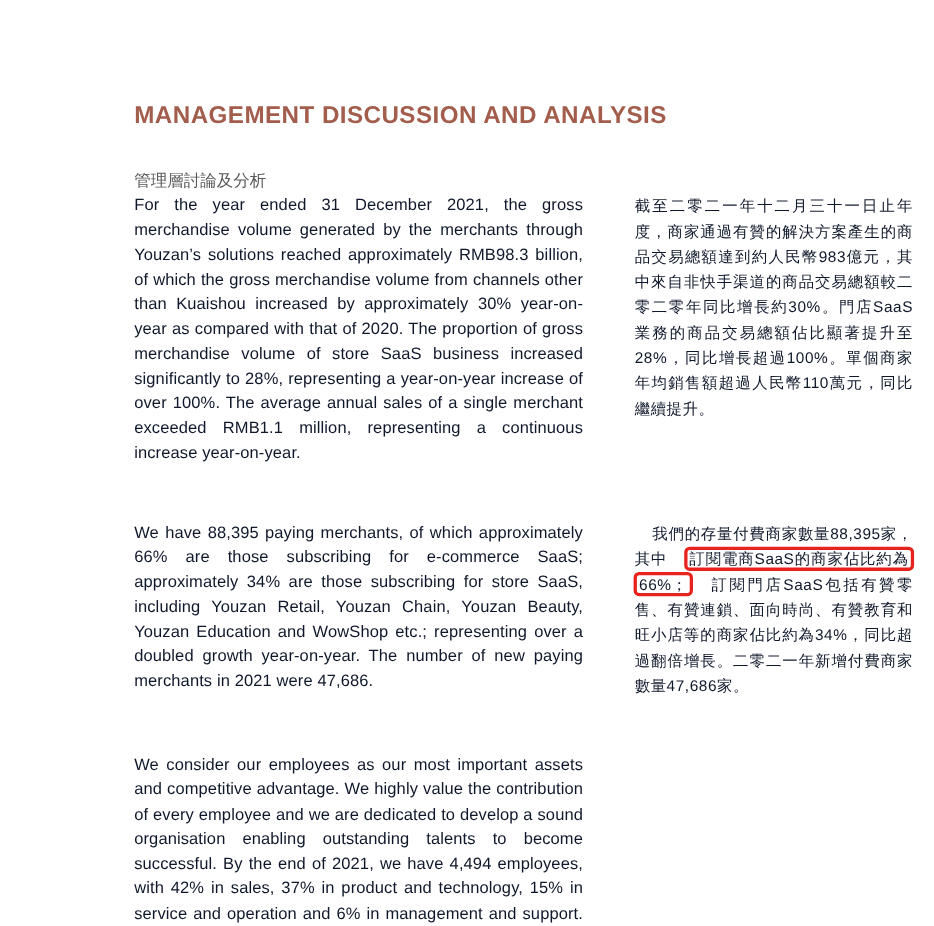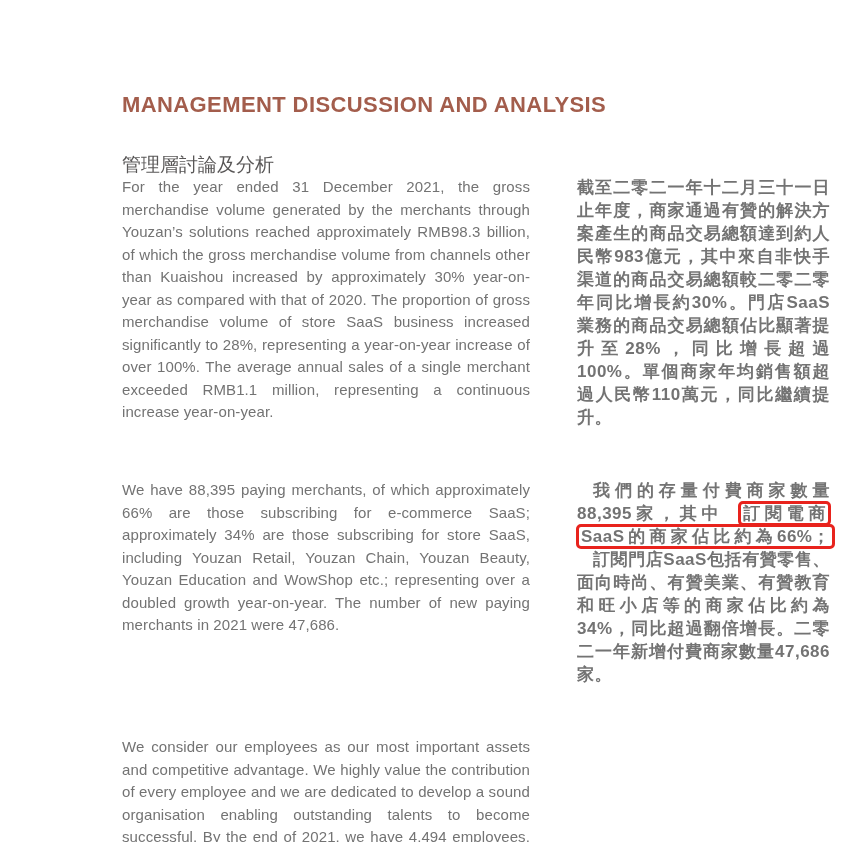--- a/index.html
+++ b/index.html
@@ -23,50 +23,49 @@
     width: 740px;
   }
   .doc-title {
     font-size: 22px;
     font-weight: bold;
     letter-spacing: 0.4px;
     color: #a35d4c;
     line-height: 26px;
   }
   .doc-subtitle {
-    font-size: 19px;
+    font-size: 15px;
     font-weight: normal;
     color: #595757;
     line-height: 25px;
     margin-top: 2px;
   }
   .columns {
     position: absolute;
     left: 58px;
     top: 112px;
     width: 740px;
     display: grid;
     grid-template-columns: 440px 285px;
     column-gap: 15px;
     row-gap: 18px;
   }
   .para {
-    color: #737373;
+    color: #0f172a;
     text-align: justify;
   }
   .para.en {
     font-size: 15px;
     line-height: 22.5px;
     letter-spacing: 0.1px;
   }
   .para.zh {
-    font-size: 17px;
+    font-size: 14px;
     line-height: 23px;
     letter-spacing: 0.5px;
-    font-weight: bold;
   }
   .highlight-box {
     border: 3px solid #e8231d;
     border-radius: 5px;
     padding: 0px 2px;
     margin: 12px -1px;
     -webkit-box-decoration-break: clone;
     box-decoration-break: clone;
   }
 </style>
@@ -79,19 +78,19 @@
     <div class="doc-title">MANAGEMENT DISCUSSION AND ANALYSIS</div>
     <div class="doc-subtitle">管理層討論及分析</div>
   </div>
 
   <div class="columns">
 
     <p class="para en">For the year ended 31 December 2021, the gross merchandise volume generated by the merchants through Youzan’s solutions reached approximately RMB98.3 billion, of which the gross merchandise volume from channels other than Kuaishou increased by approximately 30% year-on-year as compared with that of 2020. The proportion of gross merchandise volume of store SaaS business increased significantly to 28%, representing a year-on-year increase of over 100%. The average annual sales of a single merchant exceeded RMB1.1 million, representing a continuous increase year-on-year.</p>
     <p class="para zh">截至二零二一年十二月三十一日止年度，商家通過有贊的解決方案產生的商品交易總額達到約人民幣983億元，其中來自非快手渠道的商品交易總額較二零二零年同比增長約30%。門店SaaS業務的商品交易總額佔比顯著提升至28%，同比增長超過100%。單個商家年均銷售額超過人民幣110萬元，同比繼續提升。</p>
 
     <p class="para en">We have 88,395 paying merchants, of which approximately 66% are those subscribing for e-commerce SaaS; approximately 34% are those subscribing for store SaaS, including Youzan Retail, Youzan Chain, Youzan Beauty, Youzan Education and WowShop etc.; representing over a doubled growth year-on-year. The number of new paying merchants in 2021 were 47,686.</p>
-    <p class="para zh"><span>我們的存量付費商家數量88,395家，其中</span><span class="highlight-box">訂閱電商SaaS的商家佔比約為66%；</span><span>訂閱門店SaaS包括有贊零售、面向時尚、有贊美業、有贊教育和旺小店等的商家佔比約為34%，同比超過翻倍增長。二零二一年新增付費商家數量47,686家。</span></p>
+    <p class="para zh"><span>我們的存量付費商家數量88,395家，其中</span><span class="highlight-box">訂閱電商SaaS的商家佔比約為66%；</span><span>訂閱門店SaaS包括有贊零售、有贊連鎖、面向時尚、有贊教育和旺小店等的商家佔比約為34%，同比超過翻倍增長。二零二一年新增付費商家數量47,686家。</span></p>
 
     <p class="para en">We consider our employees as our most important assets and competitive advantage. We highly value the contribution of every employee and we are dedicated to develop a sound organisation enabling outstanding talents to become successful. By the end of 2021, we have 4,494 employees, with 42% in sales, 37% in product and technology, 15% in service and operation and 6% in management and support. Our sales teams are deployed in eight cities including Hangzhou, Beijing, Shanghai, Shenzhen, Guangzhou, Wuhan, Nanjing and Chengdu. We have set up a KA sales team in 2021 to provide new retail solutions for merchants in the fashion, department stores, fast-moving consumer goods, maternal-and-infant, pharmaceuticals and other industries.</p>
 
   </div>
 
 </div>
 
 </body></html>

